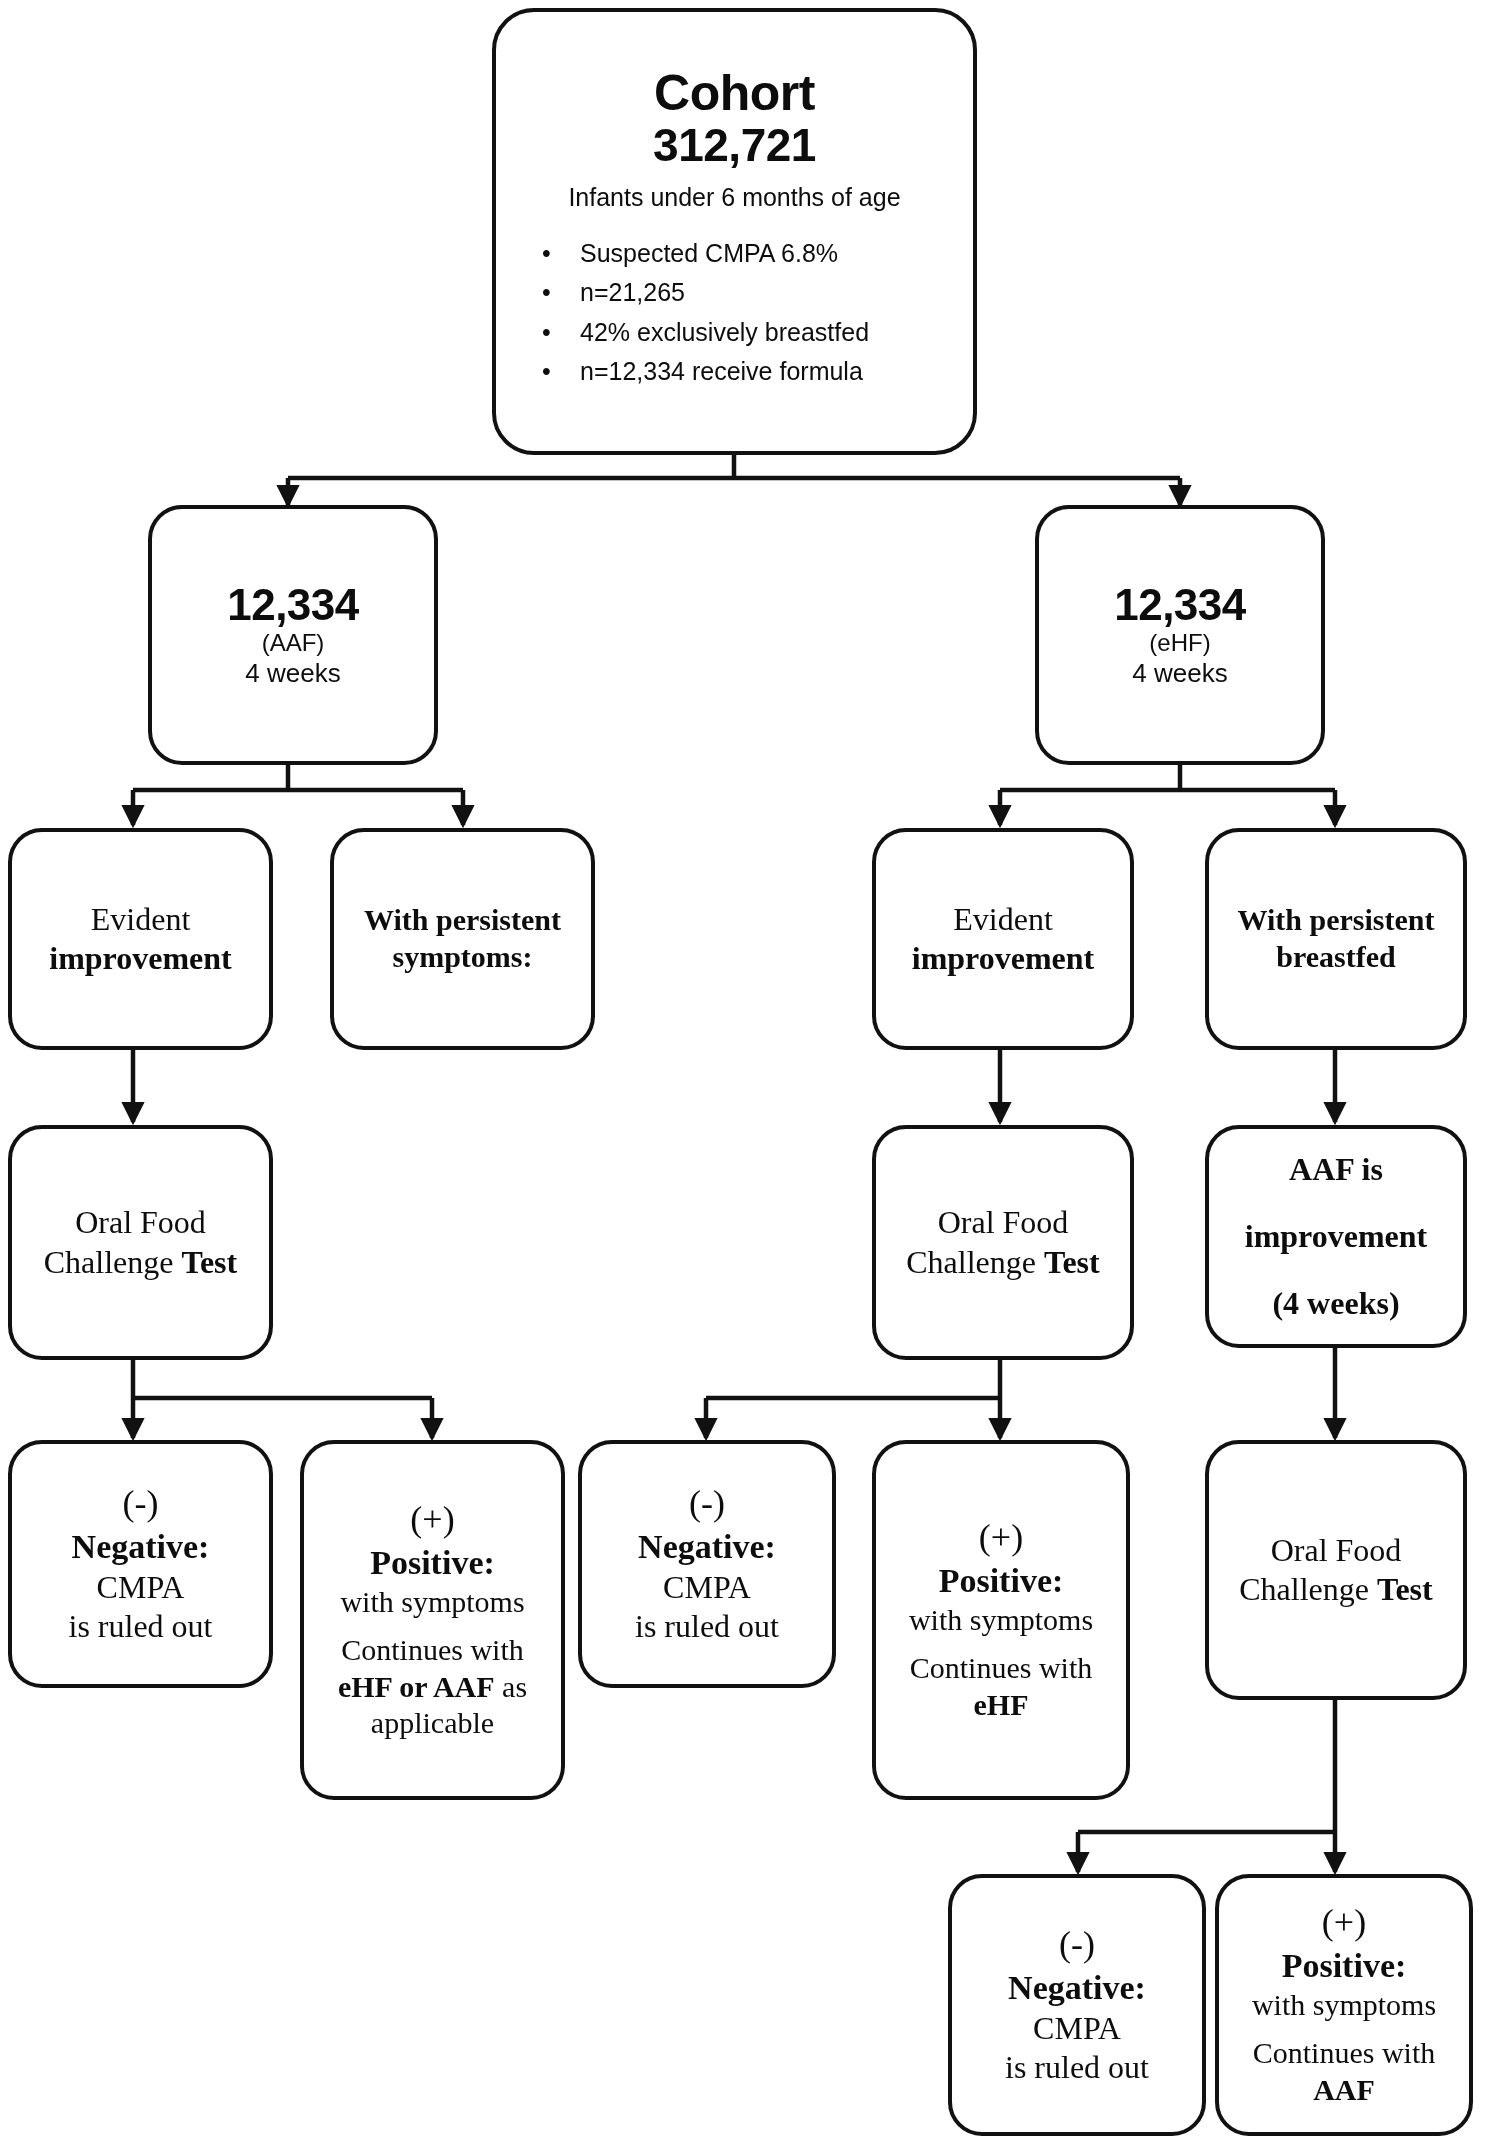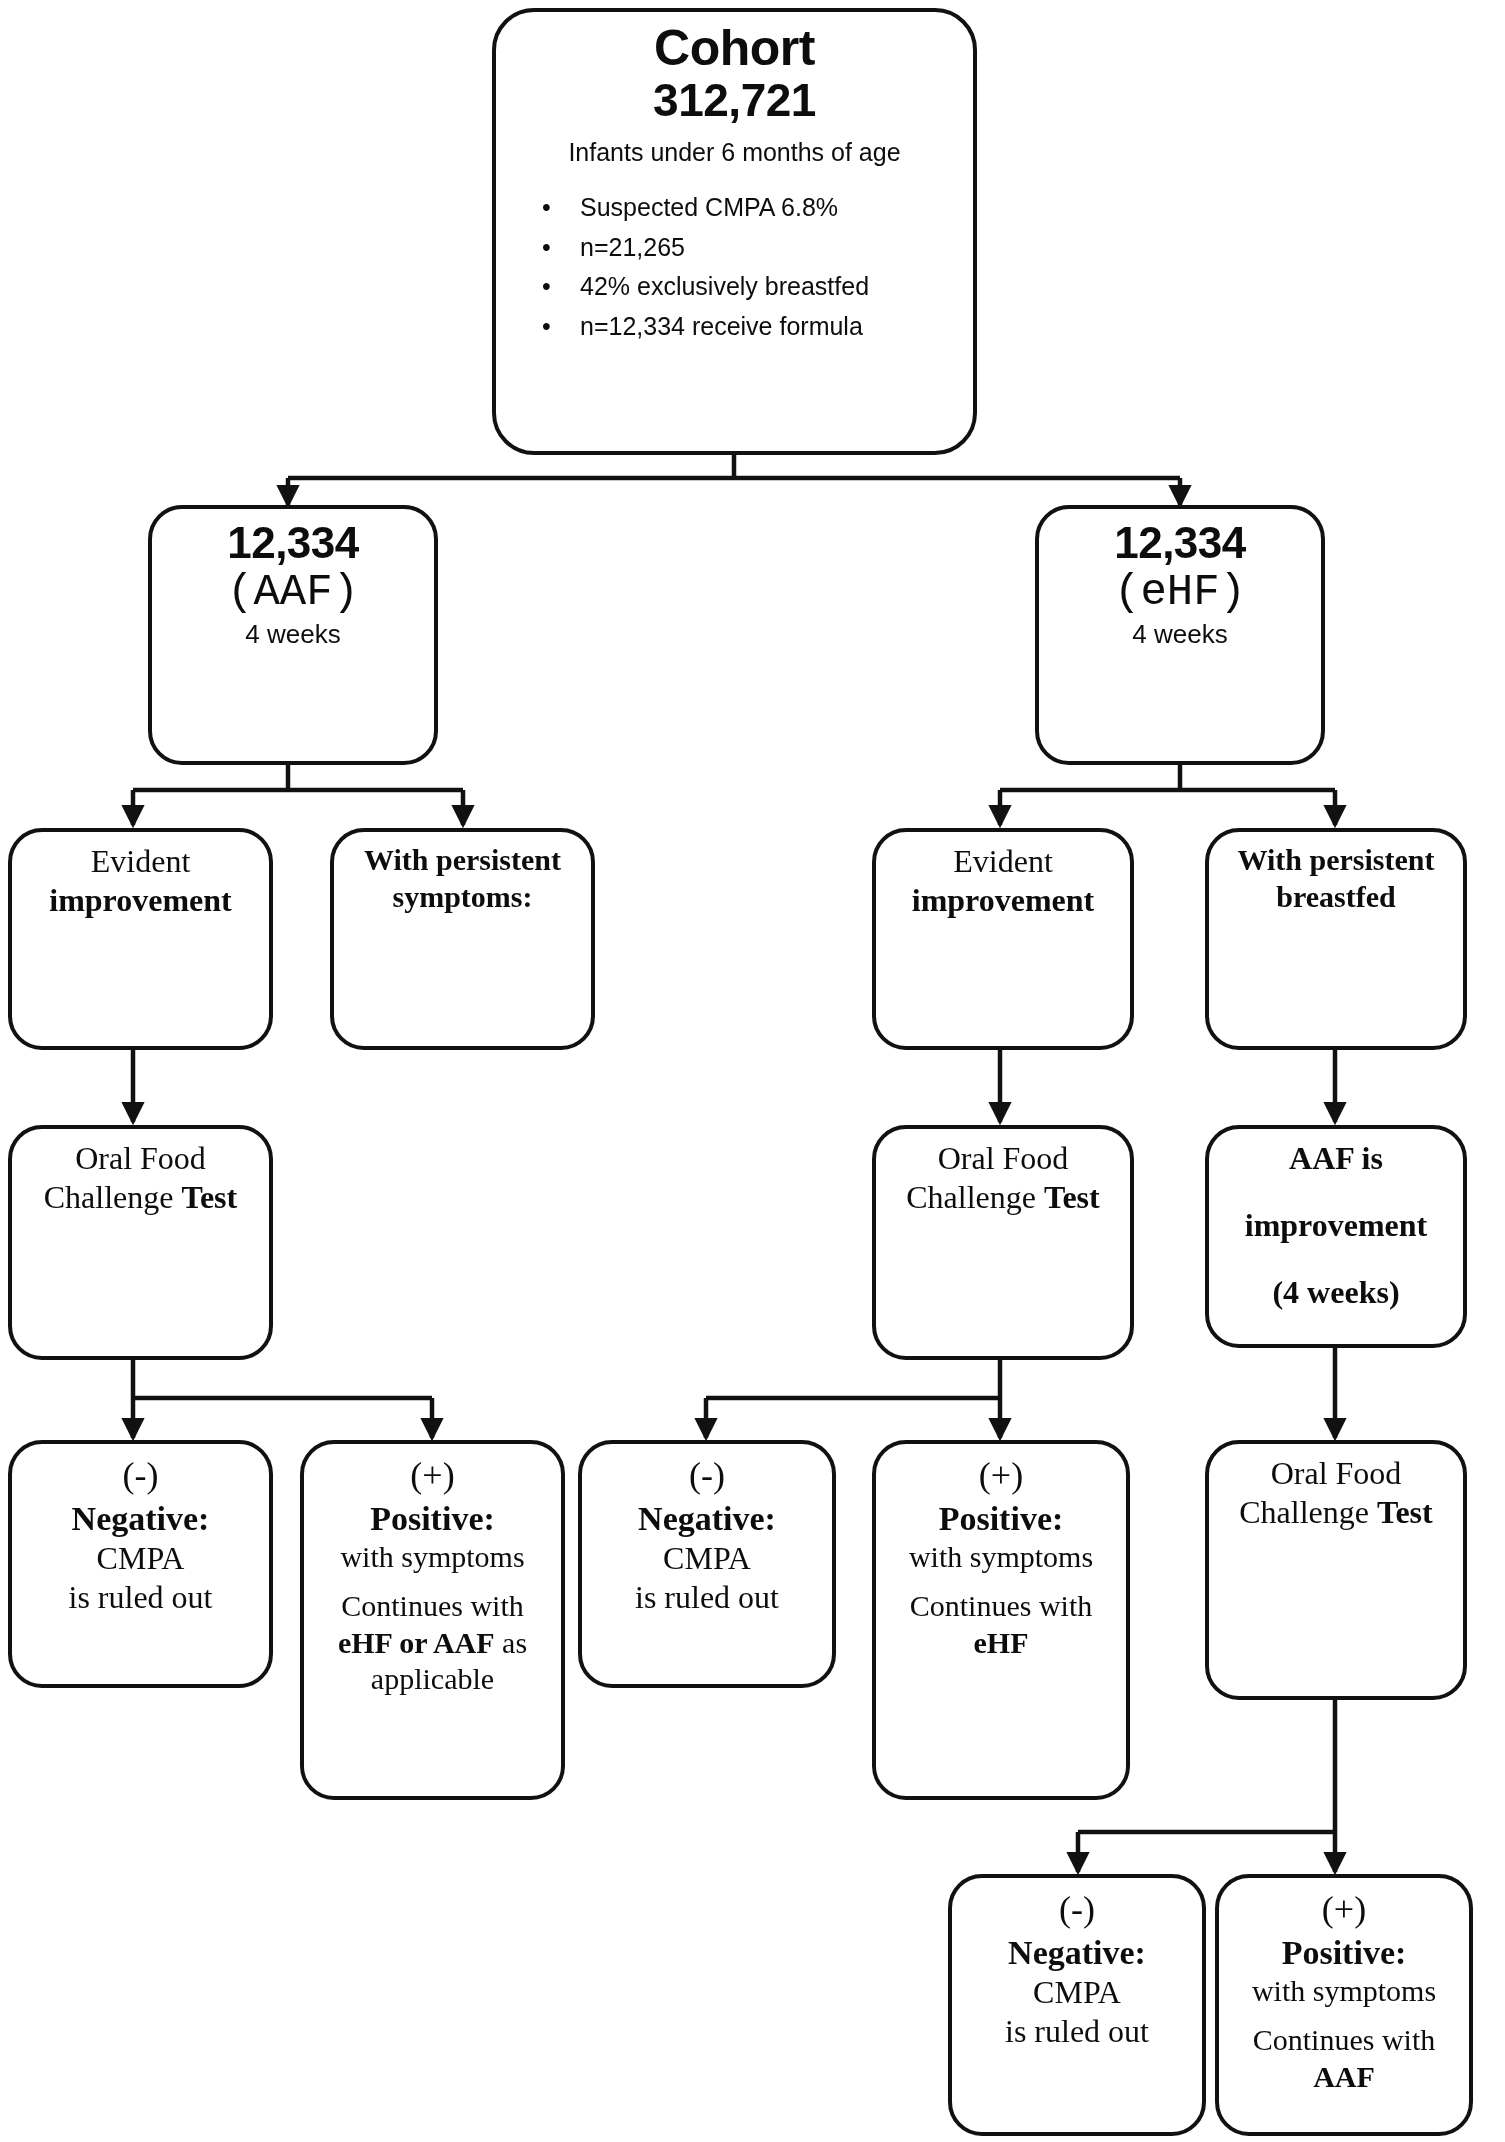--- a/index.html
+++ b/index.html
@@ -25,21 +25,21 @@
   }
   .node {
     position: absolute;
     box-sizing: border-box;
     border: 4px solid #111111;
     border-radius: 34px;
     background: #ffffff;
     display: flex;
     flex-direction: column;
     align-items: center;
-    justify-content: flex-start;
+    justify-content: center;
     text-align: center;
     padding: 10px 12px;
     line-height: 1.22;
   }
   .serif {
     font-family: "Liberation Serif", serif;
   }
   .b { font-weight: bold; }
   .cohort-title {
     font-family: "Liberation Sans", sans-serif;
@@ -82,22 +82,22 @@
     line-height: 1;
   }
   .bignum {
     font-family: "Liberation Sans", sans-serif;
     font-weight: bold;
     font-size: 44px;
     letter-spacing: -0.5px;
     line-height: 1.1;
   }
   .medsub {
-    font-family: Liberation Mono, monospace;
-    font-size: 44px;
+    font-family: Liberation Sans, sans-serif;
+    font-size: 24px;
     line-height: 1.18;
   }
   .smallsub {
     font-family: "Liberation Sans", sans-serif;
     font-size: 26px;
     line-height: 1.2;
   }
   .t30 { font-size: 30px; }
   .t32 { font-size: 32px; }
   .t34 { font-size: 34px; }

